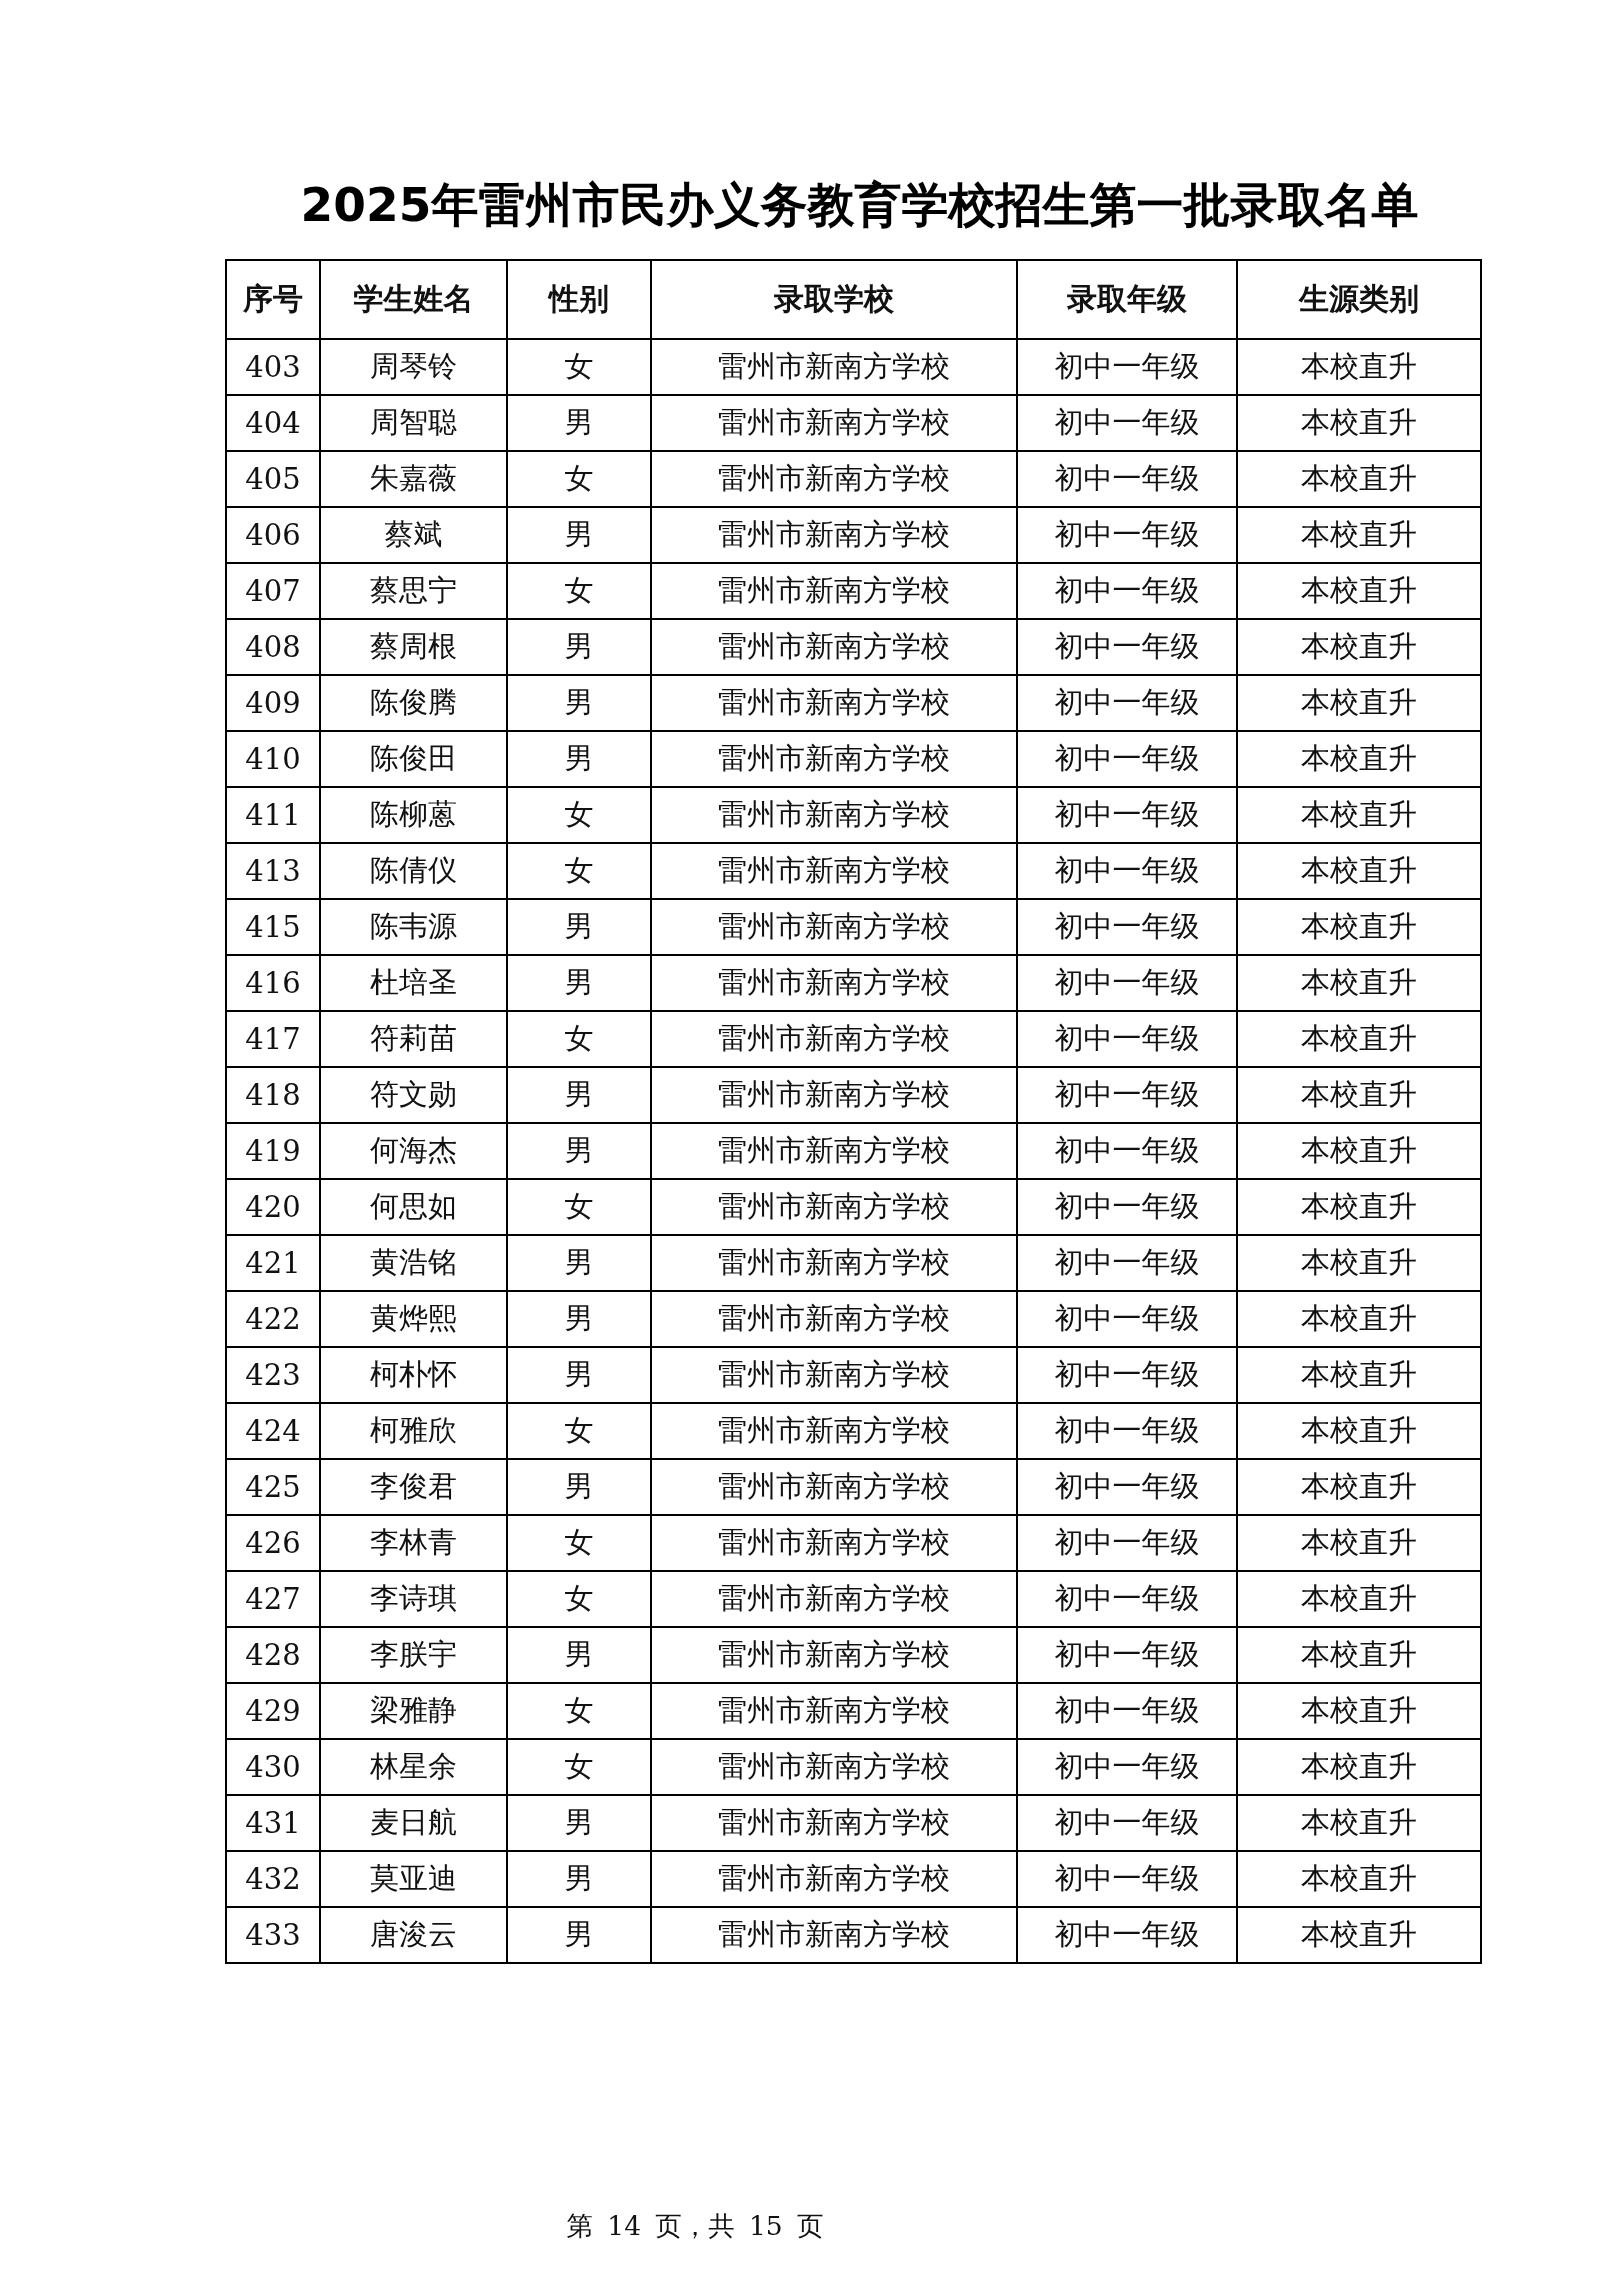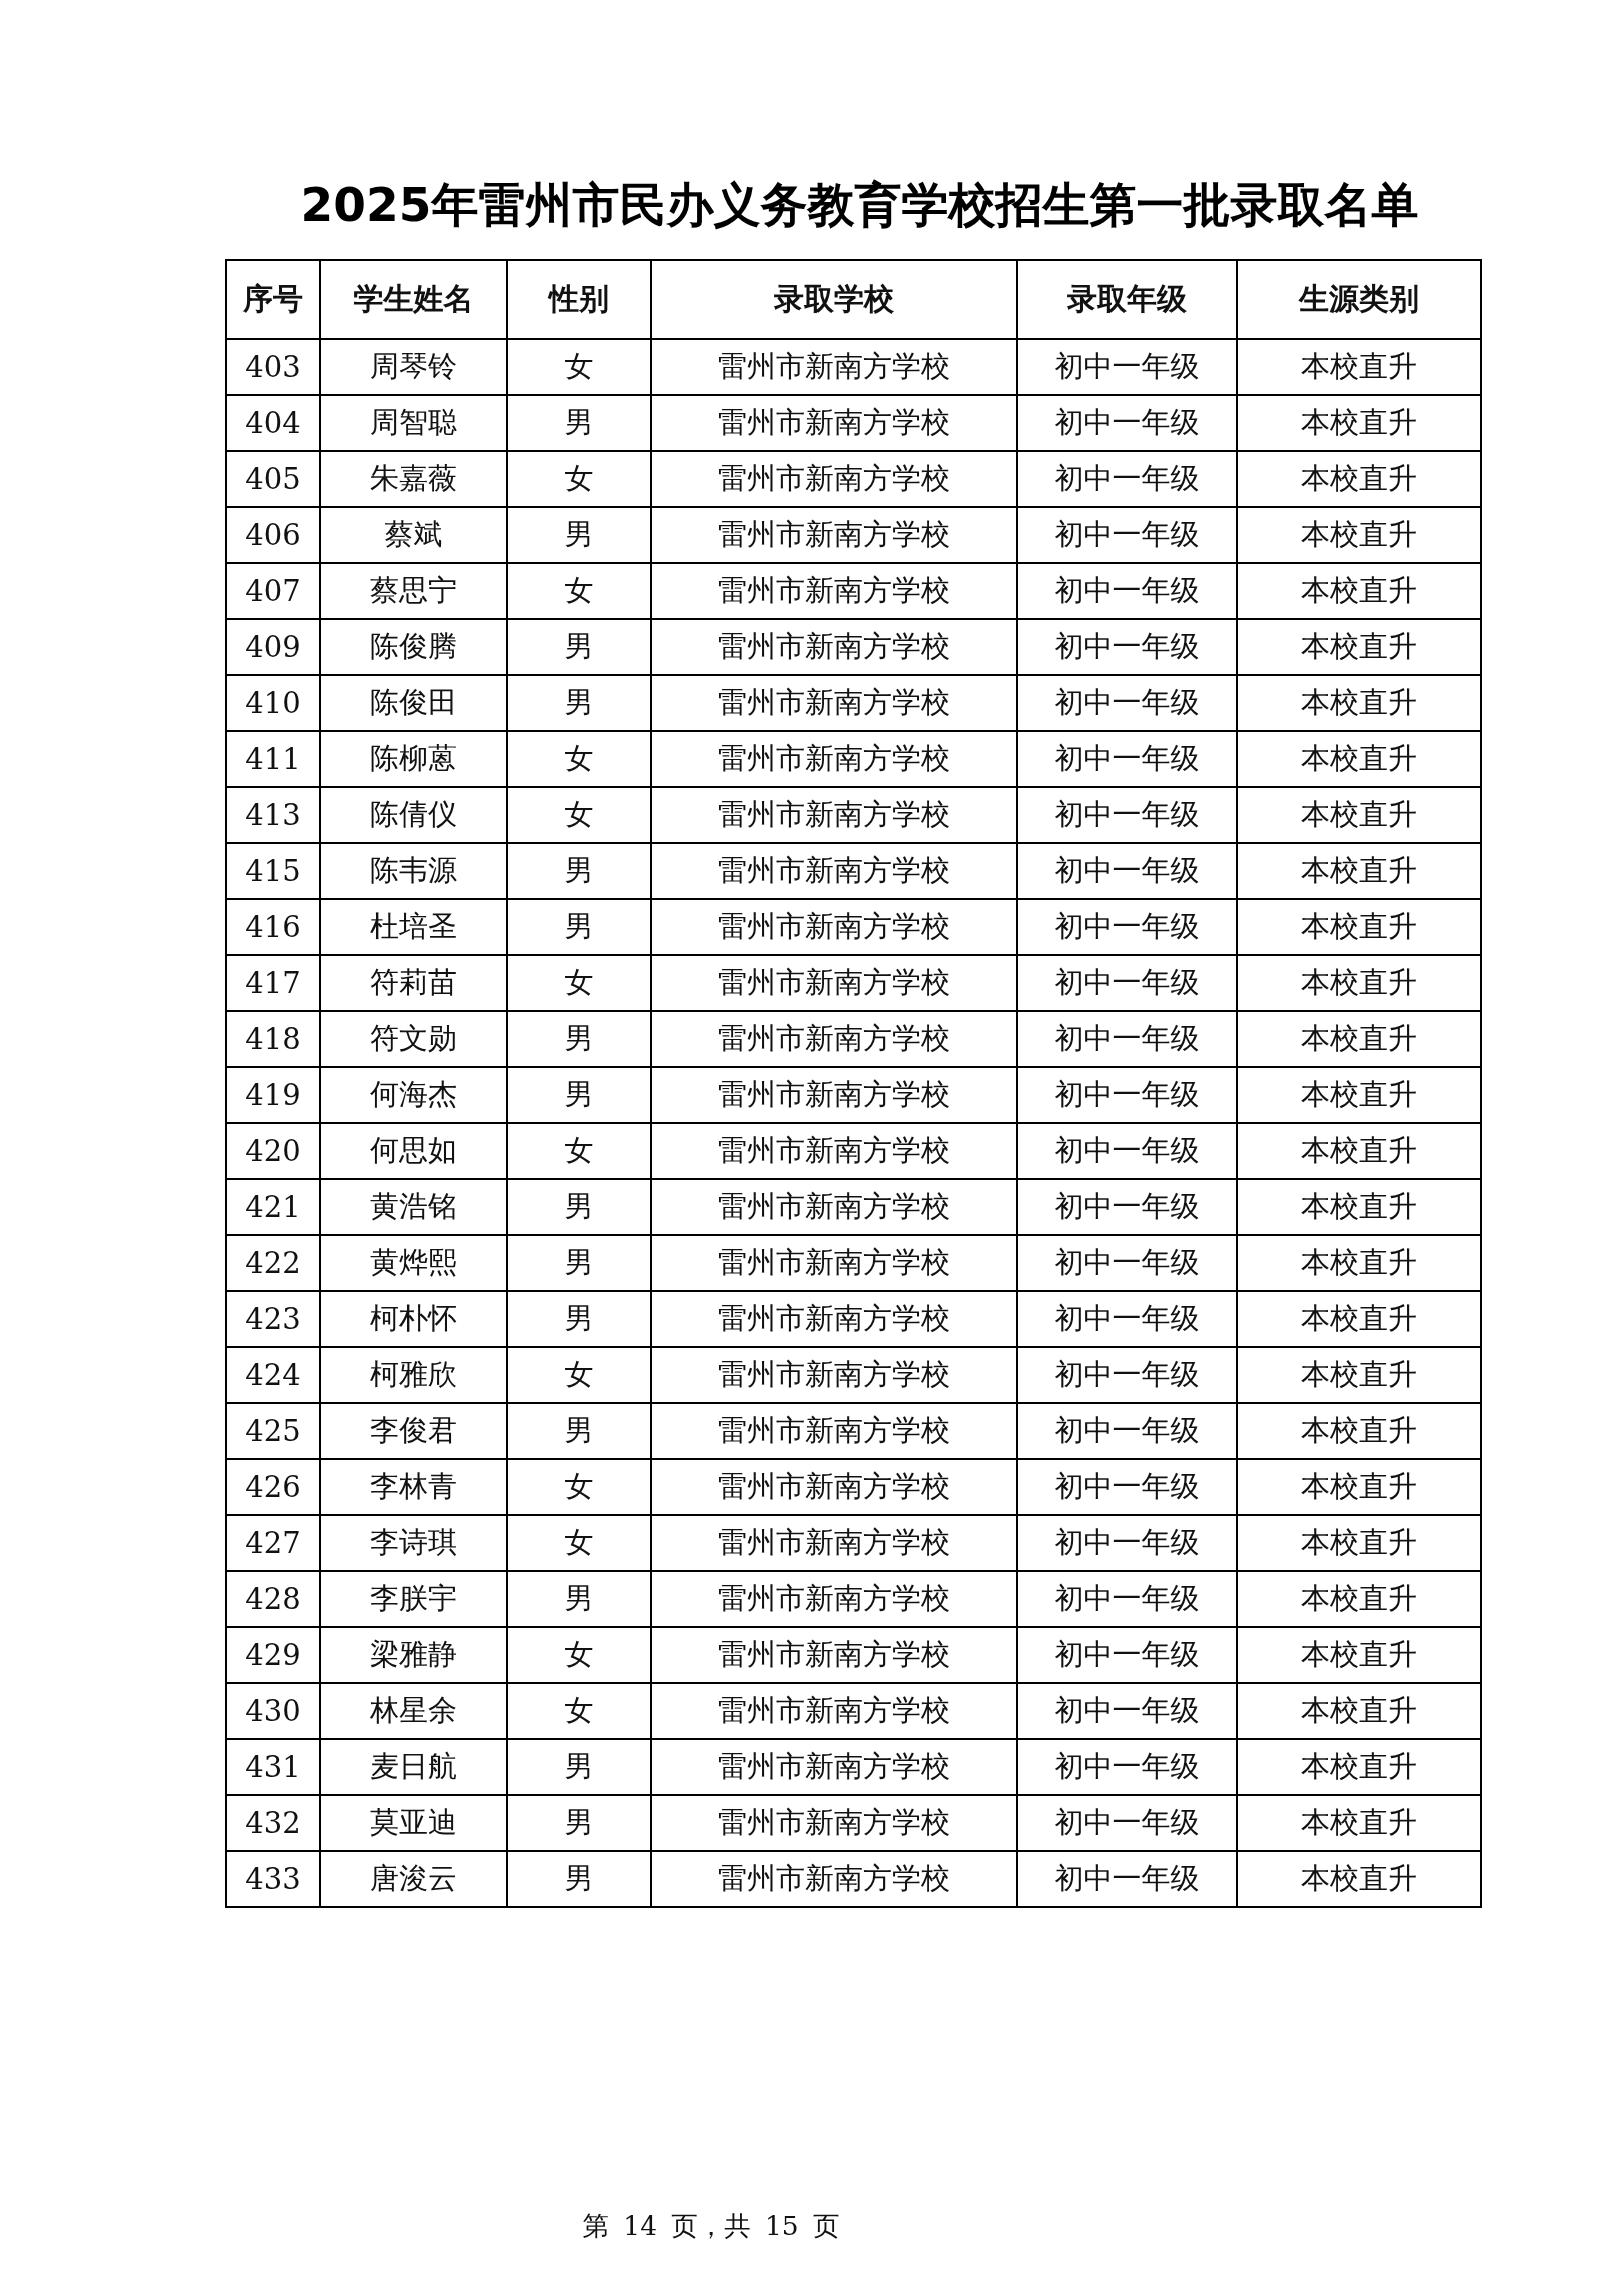--- a/index.html
+++ b/index.html
@@ -2,21 +2,21 @@
 <html><head>
 <meta charset="utf-8">
 <style>
   html, body { margin: 0; padding: 0; background: #ffffff; }
   body { width: 1623px; height: 2292px; position: relative; overflow: hidden; font-family: "DejaVu Serif", "Liberation Serif", serif; color: #111; }
   .title { position: absolute; left: 0; width: 1623px; top: 174px; text-align: center; font-family: "DejaVu Sans", "Liberation Sans", sans-serif; font-size: 47px; font-weight: bold; letter-spacing: 0px; color: #000; margin-left: 48px; }
   table.roster { position: absolute; left: 177px; top: 259px; width: 1255px; border-collapse: collapse; table-layout: fixed; margin-left: 48px; }
   table.roster td, table.roster th { border: 2.9px solid #000; text-align: center; padding: 0; }
   table.roster th { height: 77px; font-family: "DejaVu Sans", "Liberation Sans", sans-serif; font-weight: bold; font-size: 30px; }
   table.roster td { height: 54px; font-size: 29px; font-family: "DejaVu Serif", "Liberation Serif", serif; }
-  .footer { position: absolute; left: 0; width: 1390px; top: 2208px; text-align: center; font-family: "DejaVu Serif", "Liberation Serif", serif; font-size: 26.5px; color: #111; margin-left: 16px; }
+  .footer { position: absolute; left: 0; width: 1390px; top: 2208px; text-align: center; font-family: "DejaVu Serif", "Liberation Serif", serif; font-size: 26.5px; color: #111; }
   .footer span { margin: 0 2.9px; }
 </style>
 </head>
 <body>
 
 <div class="title">2025年雷州市民办义务教育学校招生第一批录取名单</div>
 
 <table class="roster">
   <colgroup>
     <col style="width:94px">
@@ -71,20 +71,28 @@
       </tr>
       <tr>
         <td>407</td>
         <td>蔡思宁</td>
         <td>女</td>
         <td>雷州市新南方学校</td>
         <td>初中一年级</td>
         <td>本校直升</td>
       </tr>
       <tr>
+        <td>408</td>
+        <td>蔡周根</td>
+        <td>男</td>
+        <td>雷州市新南方学校</td>
+        <td>初中一年级</td>
+        <td>本校直升</td>
+      </tr>
+      <tr>
         <td>409</td>
         <td>陈俊腾</td>
         <td>男</td>
         <td>雷州市新南方学校</td>
         <td>初中一年级</td>
         <td>本校直升</td>
       </tr>
       <tr>
         <td>410</td>
         <td>陈俊田</td>

